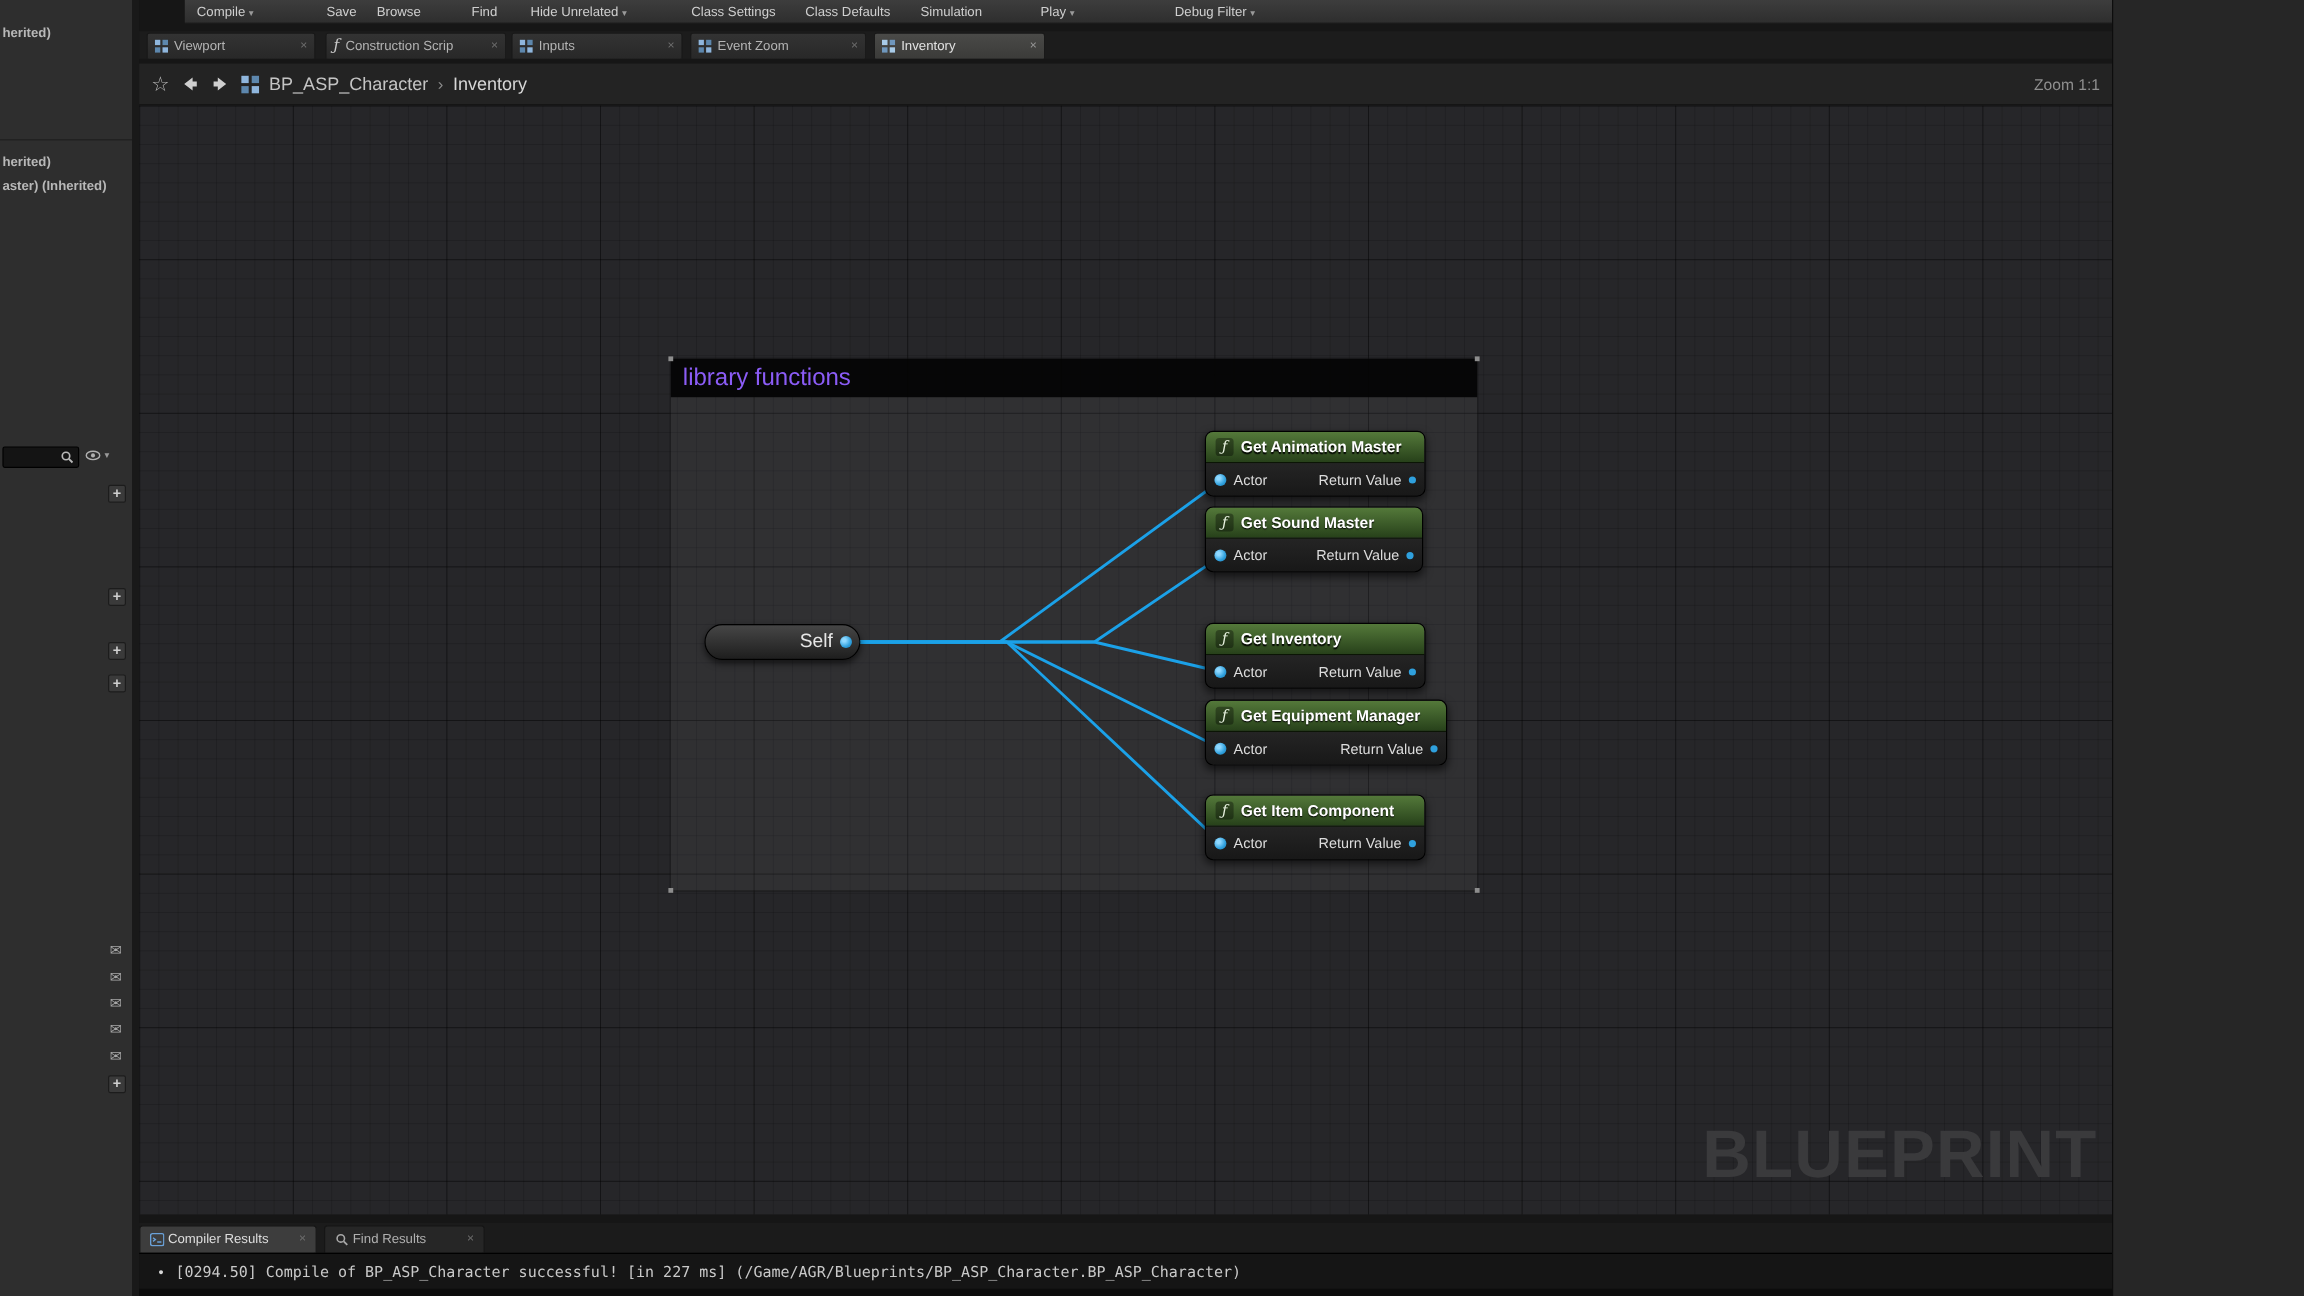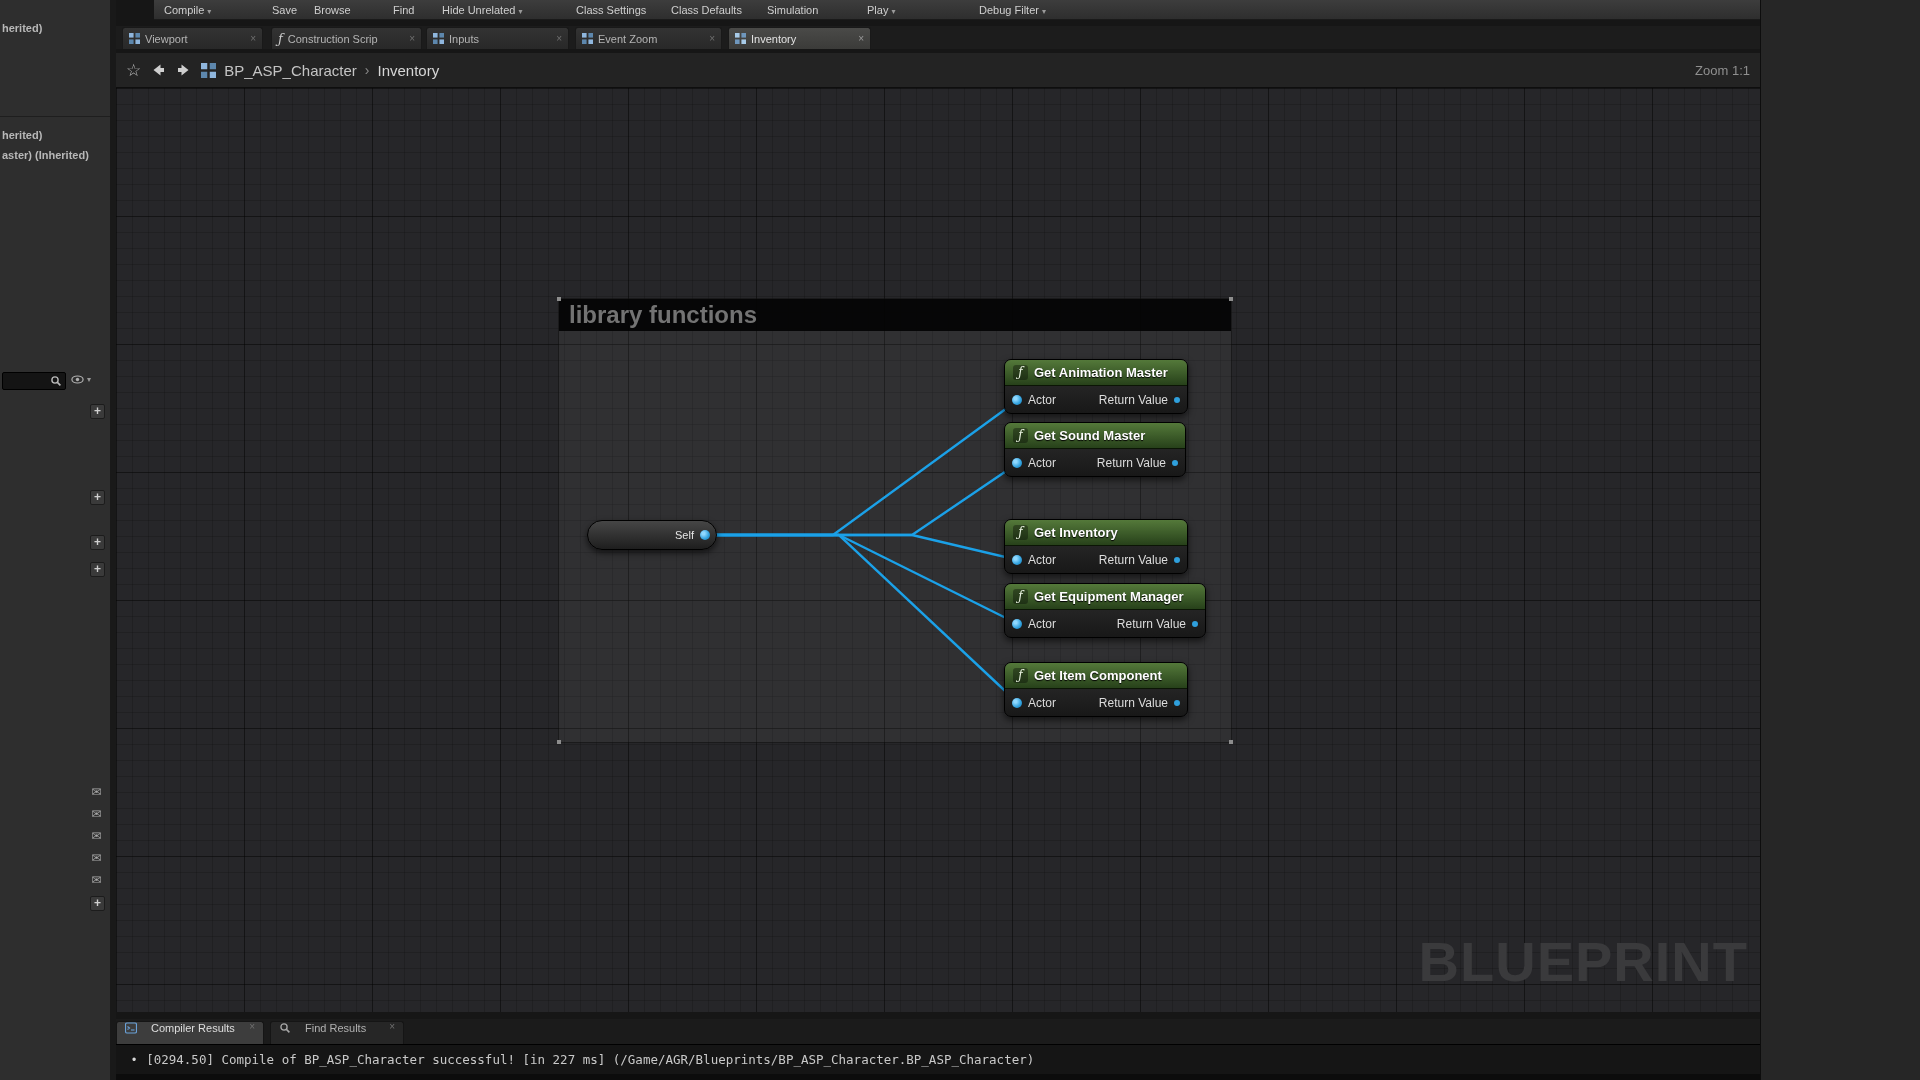--- a/index.html
+++ b/index.html
@@ -63,21 +63,21 @@
              linear-gradient(90deg, rgba(0,0,0,.16) 1px, transparent 1px);
            background-size:128px 128px,128px 128px,16px 16px,16px 16px; }
   .watermark { position:absolute; right:12px; bottom:18px; font-size:56px; font-weight:800;
                letter-spacing:1px; color:#3a3a3c; }
 
   
   .comment { position:absolute; left:442px; top:210px; width:674px; height:445px;
              background:rgba(140,140,140,0.10); border:1px solid rgba(0,0,0,.45); z-index:1; }
   .comment-header { height:32px; background:rgba(3,3,3,.92); display:flex; align-items:center;
                     padding:0 10px; }
-  .comment-title { color:#737373; font-size:24px; font-weight:bold; }
+  .comment-title { color:#8b5cf6; font-size:20px; font-weight:normal; }
   .cdot { position:absolute; width:4px; height:4px; background:#8d8d8d; }
 
   
   .wires { position:absolute; left:0; top:0; z-index:2; pointer-events:none; }
 
   
   .bp-node { position:absolute; z-index:3; border:1px solid #000; border-radius:7px;
              background:linear-gradient(#303030,#181818); box-shadow:0 3px 7px rgba(0,0,0,.6); }
   .node-header { height:26px; border-radius:6px 6px 0 0; display:flex; align-items:center; gap:6px;
                  padding:0 8px; background:linear-gradient(#54793a,#27411a);
@@ -91,25 +91,25 @@
             background:radial-gradient(circle at 35% 35%, #8fd8ff 15%, #2fa0dd 60%, #1d77ad); }
   .pin-out { width:6px; height:6px; border-radius:50%; border:3px solid #2fa0dd; background:transparent; }
   .pin-label { color:#dcdcdc; font-size:12px; margin:0 6px; white-space:nowrap; }
   .pin-spacer { flex:1; }
 
   
   .self-node { position:absolute; z-index:3; width:130px; height:30px; border:1px solid #000;
                border-radius:15px; background:linear-gradient(#464646,#1e1e1e);
                box-shadow:0 3px 6px rgba(0,0,0,.6);
                display:flex; align-items:center; justify-content:flex-end; padding-right:6px; gap:6px; }
-  .self-label { color:#e6e6e6; font-size:11px; }
+  .self-label { color:#e6e6e6; font-size:16px; }
 
   
   .bottom-tabbar { position:absolute; left:0; top:1019px; width:1644px; height:25px; background:#1b1b1b; }
-  .bottom-tab { position:absolute; top:2px; height:23px; display:flex; align-items:flex-start; gap:14px;
+  .bottom-tab { position:absolute; top:2px; height:23px; display:flex; align-items:center; gap:3px;
                 padding:0 8px; font-size:11px; color:#b0b0b0; background:#262626;
                 border:1px solid #151515; border-bottom:none; border-radius:3px 3px 0 0; }
   .bottom-tab.active { background:#3d3d3d; color:#dedede; }
   .statusbar { position:absolute; left:0; top:1044px; width:1644px; height:30px; background:#151515;
                border-top:1px solid #000; display:flex; align-items:center; gap:10px; padding:0 16px; }
   .status-bullet { color:#d8d8d8; font-size:12px; }
   .status-text { color:#c9c9c9; font-size:12.5px; font-family:"DejaVu Sans Mono", monospace; white-space:nowrap; }
   .bottom-black { position:absolute; left:0; top:1074px; width:1644px; height:6px; background:#0c0c0c; }
 </style>
 </head>

